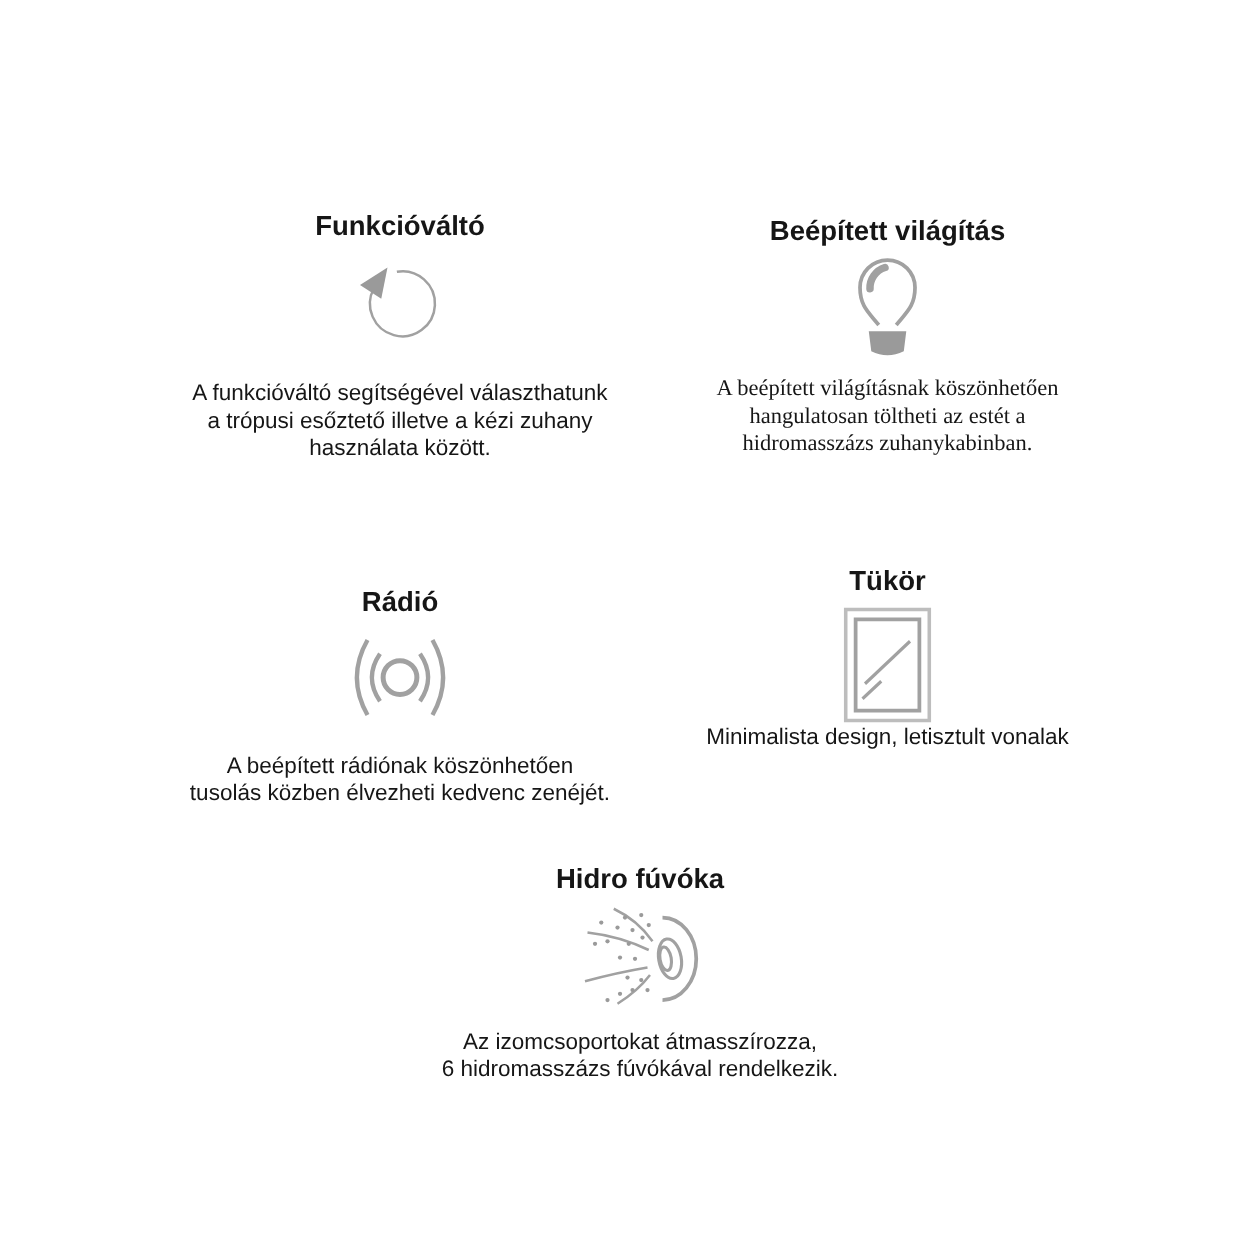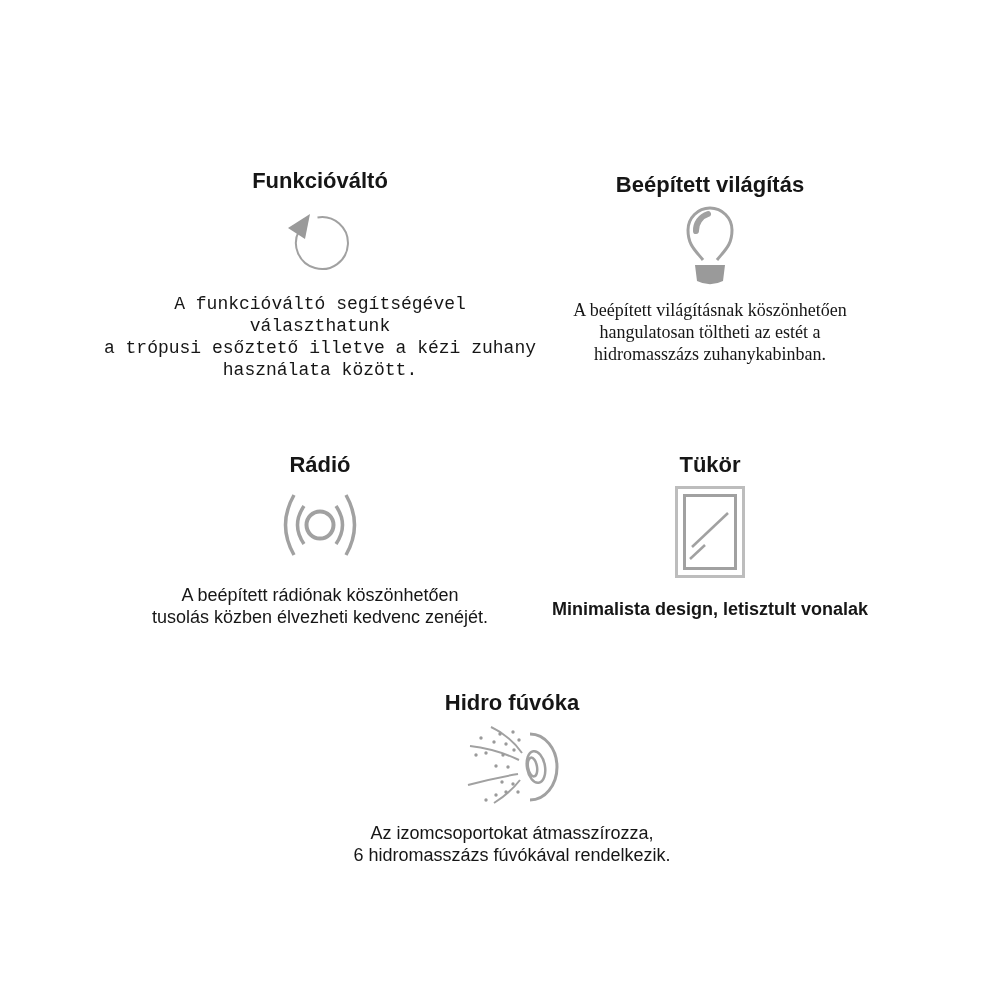--- a/index.html
+++ b/index.html
@@ -38,33 +38,33 @@
   .feature p {
     margin: 0;
     font-size: 18px;
     line-height: 22px;
     white-space: pre-line;
     color: var(--text-color);
   }
   
   .f1 { left: 100px; top: 168px; width: 440px; }
   .f1 .icon { margin-top: 9px;  height: 73px; }
-  .f1 p    { margin-top: 17px; font-family: Liberation Mono, monospace; }
+  .f1 p    { margin-top: 27px; }
 
   .f2 { left: 500px; top: 172px; width: 420px; }
   .f2 .icon { margin-top: 5px;  height: 88px; }
   .f2 p    { margin-top: 8px; font-family: Liberation Serif, serif; }
 
-  .f3 { left: 100px; top: 452px; width: 440px; }
+  .f3 { left: 100px; top: 469px; width: 440px; }
   .f3 .icon { margin-top: 9px;  height: 77px; }
   .f3 p    { margin-top: 20px; }
 
   .f4 { left: 500px; top: 452px; width: 420px; }
   .f4 .icon { margin-top: 8px;  height: 92px; }
-  .f4 p    { margin-top: 20px; font-weight: bold; }
+  .f4 p    { margin-top: 0; }
 
   .f5 { left: 288px; top: 690px; width: 448px; text-align: center; }
   .f5 .icon { margin-top: 6px;  height: 85px; }
   .f5 p    { margin-top: 15px; }
 
   
   svg .st  { stroke: var(--icon-color); fill: none; }
   svg .stl { stroke: var(--icon-color-light); fill: none; }
   svg .fl  { fill: var(--icon-fill); stroke: none; }
 </style>

